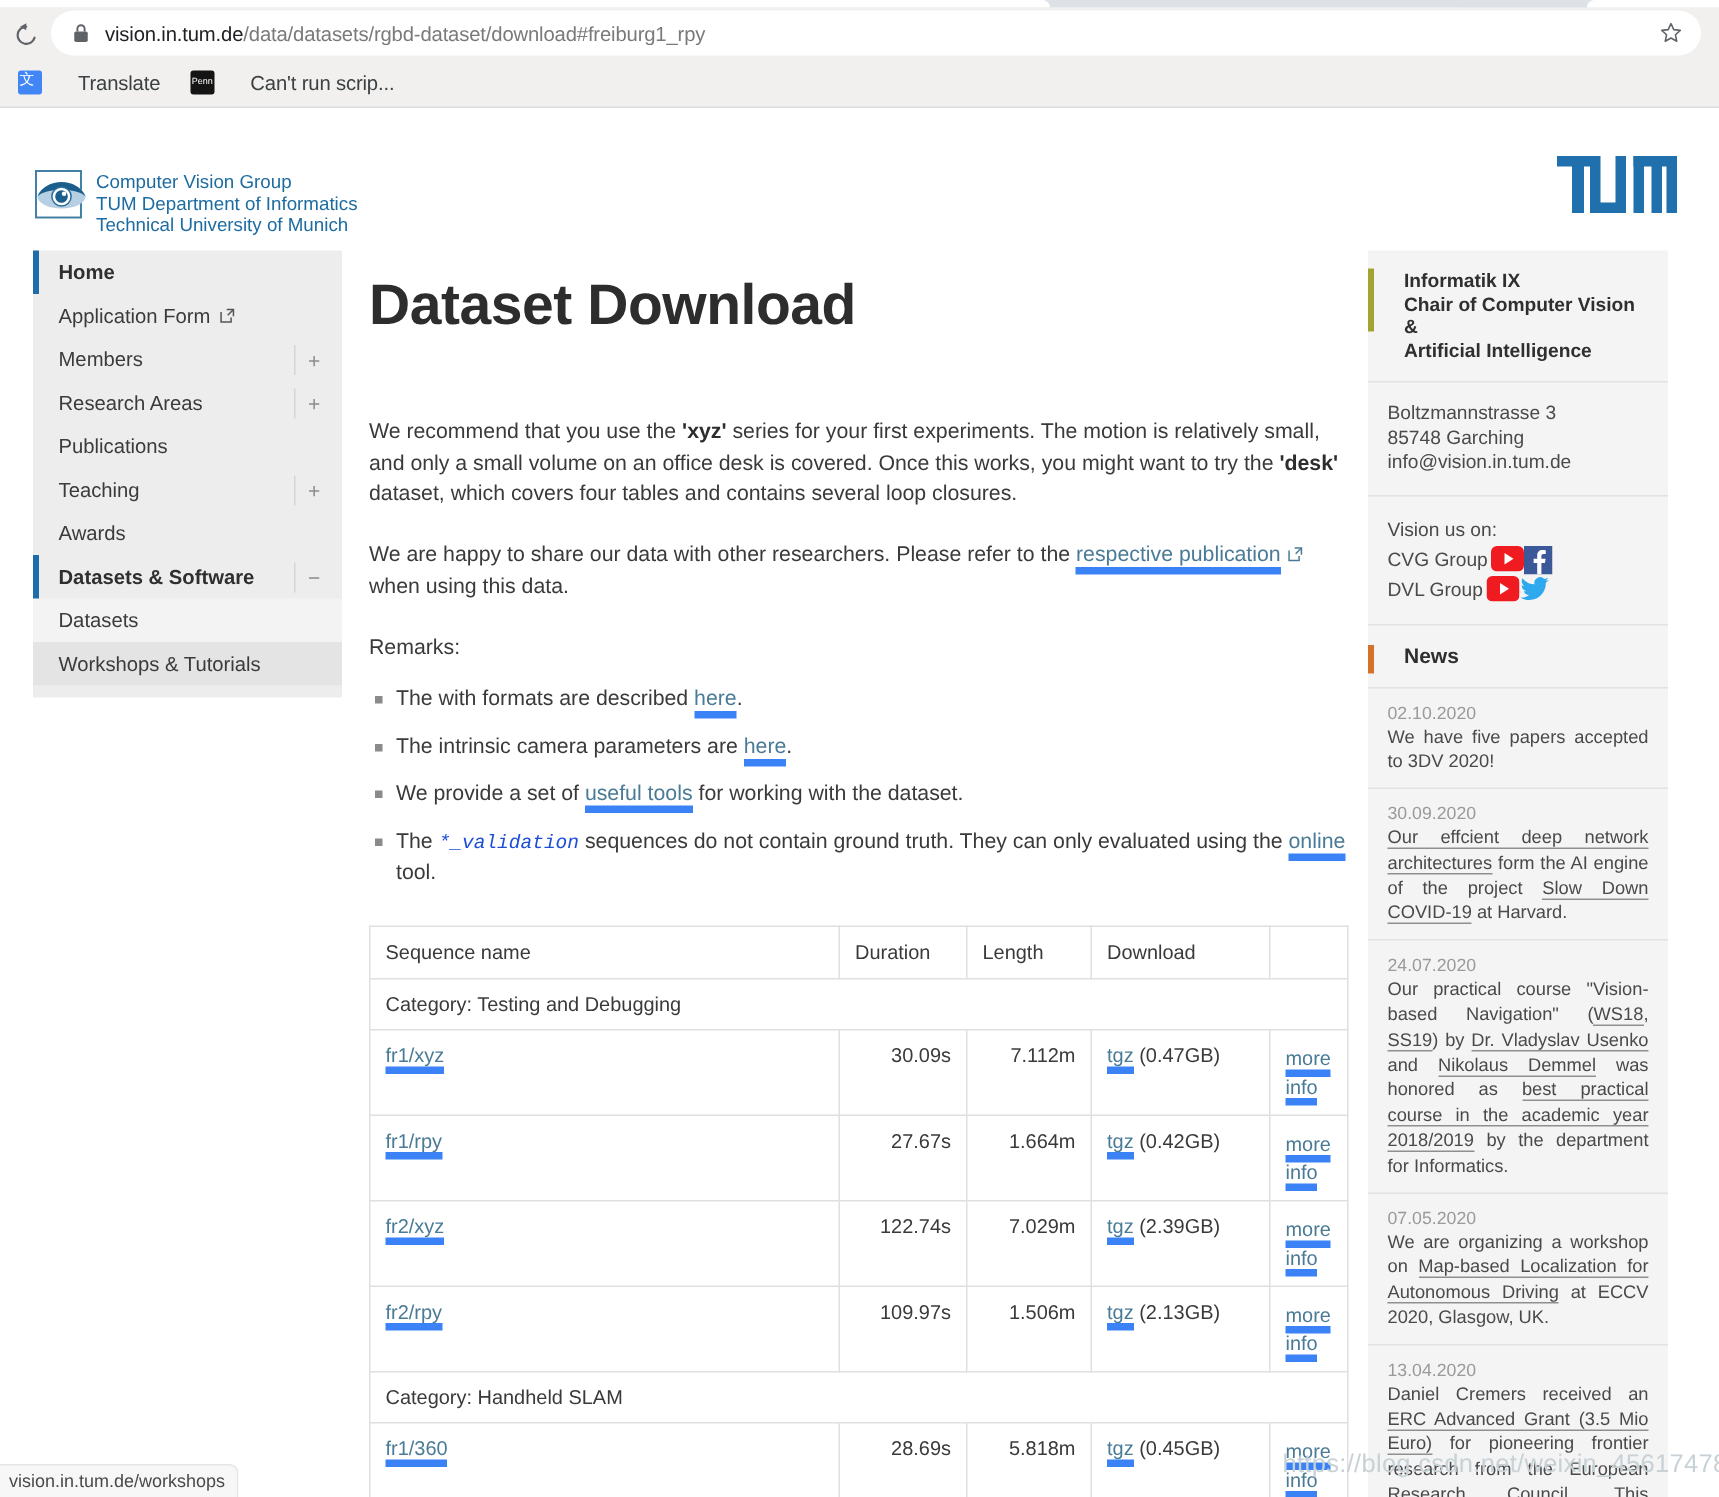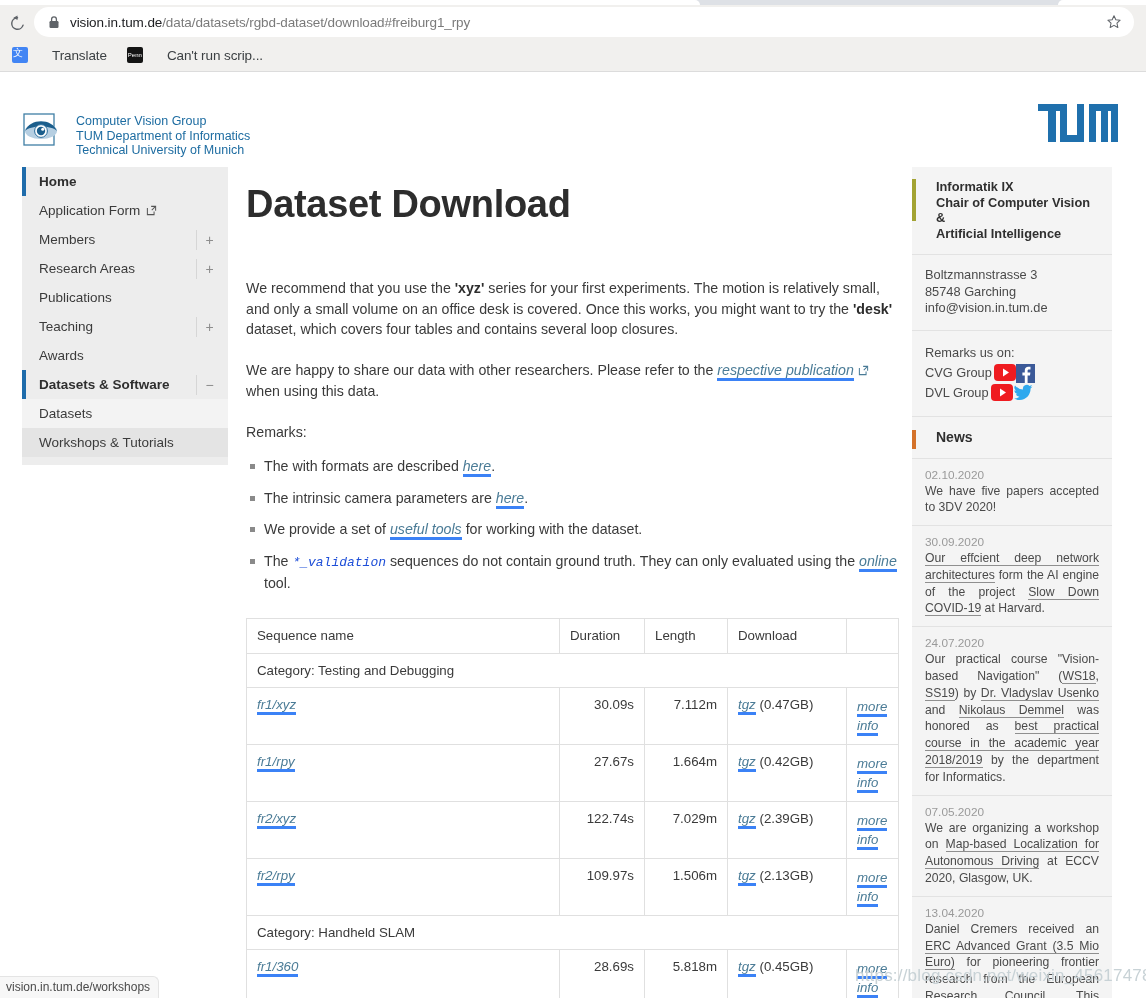--- a/index.html
+++ b/index.html
@@ -47,21 +47,21 @@
   .bm-favicon { width:16px; height:16px; border-radius:2px; display:block; }
   #favicon-translate { background:#4285f4; position:relative; }
   #favicon-translate:after{ content:"文"; position:absolute; left:1px; top:-1px; font-size:10px; color:#fff; }
   #favicon-script { background:#141414; color:#fff; font-size:6px; text-align:center; line-height:16px; overflow:hidden; }
 
   
   #page { position:absolute; left:0; top:72px; width:1146px; height:926px; background:#ffffff; overflow:hidden; }
 
   
   #site-header { position:relative; height:95px; }
-  #cvg-logo-block { position:absolute; left:22px; top:40px; display:flex; align-items:flex-start;gap:12px; }
+  #cvg-logo-block { position:absolute; left:22px; top:40px; display:flex; align-items:flex-start; }
   #eye-logo { width:38px; height:36px; position:relative; flex:0 0 auto; }
   #logo-text { margin-left:4px; line-height:14.5px; padding-top:2px; }
   #logo-text div { font-size:12.5px; color:#1d6ca1; white-space:nowrap; }
   #tum-logo { position:absolute; right:28px; top:32px; }
 
   
   #columns { position:relative; }
   #left-nav {
     position:absolute; left:22px; top:0; width:206px;
     background:#ededed; padding-bottom:8px;
@@ -86,21 +86,21 @@
 
   
   #main { position:absolute; left:246px; top:0; width:652px; }
   #page-title { font-size:38px; font-weight:bold; color:#2d2d2d; margin:16px 0 0 0; letter-spacing:-0.3px; }
   #main p, #main li { font-size:14.2px; color:#3a3a3a; line-height:20.5px; }
   #main p { margin:20px 0 0 0; }
   #intro-1 { margin-top:52px !important; }
   .ulist { margin:14px 0 0 0; padding:0 0 0 18px; list-style:none; }
   .ulist li { position:relative; margin-bottom:11px; padding-left:0; }
   .ulist li::before { content:""; position:absolute; left:-14px; top:8px; width:5px; height:5px; background:#8a8a8a; }
-  a.lnk { color:#4a7b96; text-decoration:none; border-bottom:3px solid #3b82f6;font-style:italic; }
+  a.lnk { color:#4a7b96; text-decoration:none; border-bottom:5px solid #3b82f6; }
   code.mono { font-family:"Liberation Mono", monospace; font-size:13px; color:#1d4ed8;font-style:italic; }
   b.q { color:#2d2d2d; }
 
   
   #seq-table { width:652px; border-collapse:collapse; margin-top:24px; table-layout:fixed; }
   #seq-table th, #seq-table td {
     border:1px solid #e0e0e0; font-size:13.3px; color:#3a3a3a;
     padding:9px 10px; vertical-align:top; font-weight:normal;
   }
   #seq-table th { text-align:left; height:35px; padding:9px 10px; }
@@ -391,21 +391,21 @@
       </div>
       <div class="rs-block">
         <div id="rs-address">
           <div>Boltzmannstrasse 3</div>
           <div>85748 Garching</div>
           <div>info@vision.in.tum.de</div>
         </div>
       </div>
       <div class="rs-block">
         <div id="rs-follow">
-          <div>Remarks us on:</div>
+          <div>Vision us on:</div>
           <div class="follow-row">
             <span class="fl">CVG Group</span>
             <span class="social-ic"><svg width="22" height="17" viewBox="0 0 22 17">
                   <rect x="0" y="0" width="22" height="17" rx="4" fill="#ef1b20"></rect>
                   <path d="M9 4.6 L15 8.5 L9 12.4 Z" fill="#ffffff"></path>
                 </svg></span>
             <span class="social-ic"><svg width="19" height="19" viewBox="0 0 19 19">
                   <rect x="0" y="0" width="19" height="19" fill="#3b5998"></rect>
                   <path d="M11.6 19 V11.4 H14 L14.4 8.5 H11.6 V6.8 c0-0.85 0.25-1.4 1.45-1.4 H14.5 V2.8 C14.2 2.76 13.3 2.68 12.3 2.68 c-2.1 0-3.5 1.28-3.5 3.63 V8.5 H6.4 v2.9 h2.4 V19 Z" fill="#ffffff"></path>
                 </svg></span>

